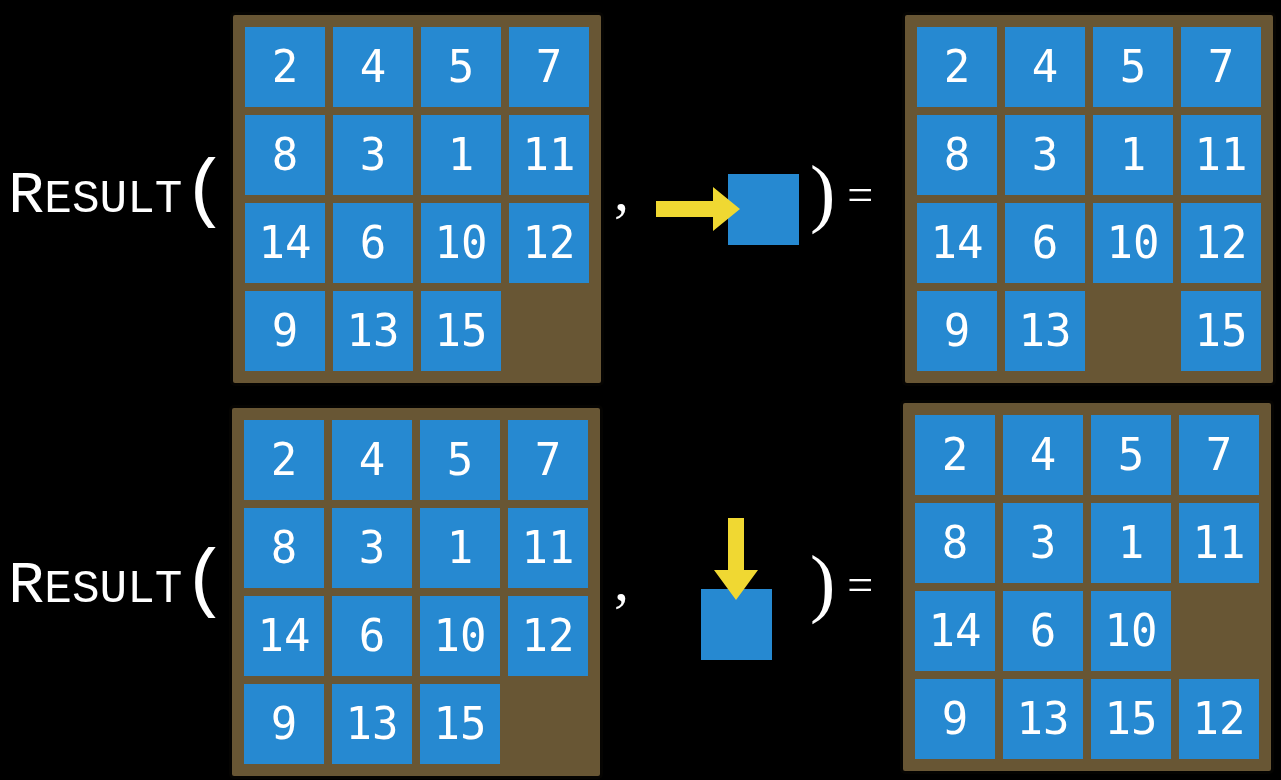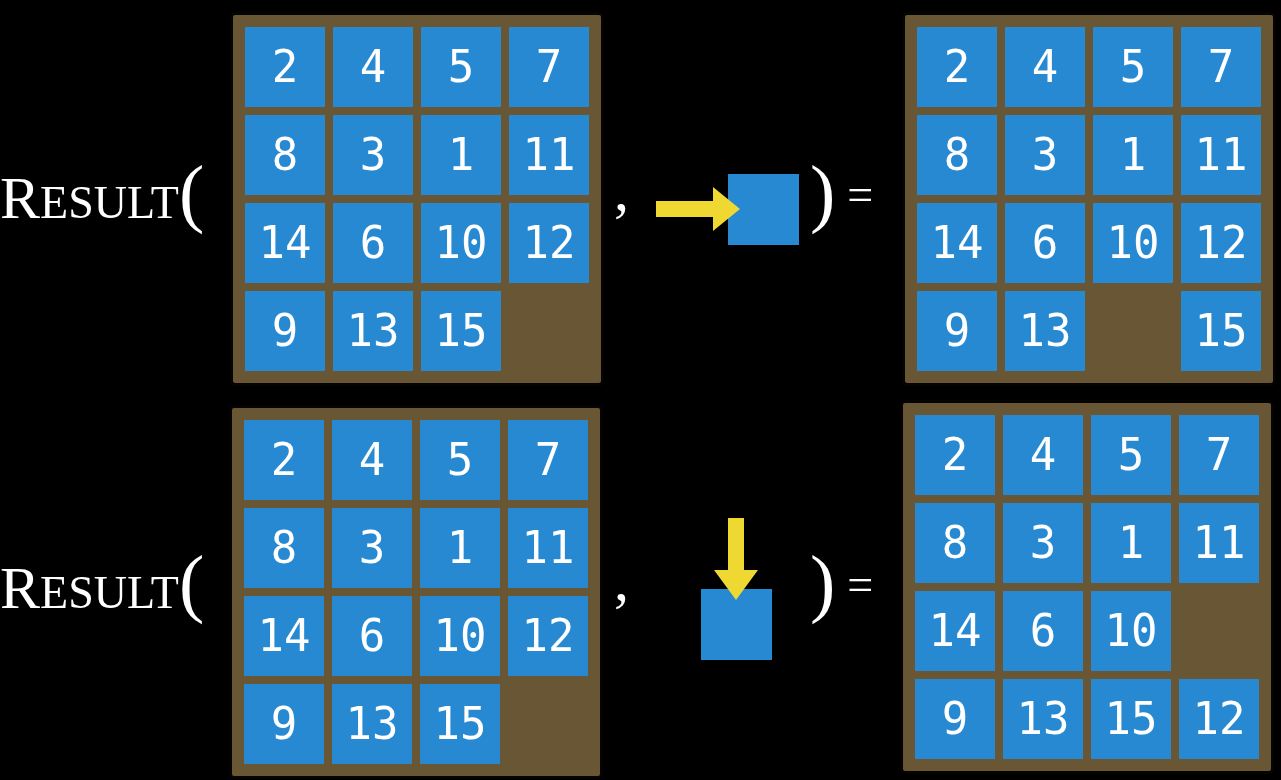--- a/index.html
+++ b/index.html
@@ -27,22 +27,22 @@
   .b4{left:903px;top:403px;}
   .tile{
     background:var(--blue);color:var(--text);
     display:flex;align-items:center;justify-content:center;
     font-family:"DejaVu Sans Mono","Liberation Mono",monospace;
     font-size:44px;line-height:1;
   }
   .tile.empty{background:transparent;}
   
   .func{
-    position:absolute;left:0;width:228px;text-align:left;
-    color:var(--text);white-space:nowrap;line-height:1;
+    position:absolute;left:0;width:228px;text-align:right;
+    color:var(--text);white-space:nowrap;line-height:1;font-family:Liberation Mono, monospace;
   }
   .f1{top:154px;}
   .f2{top:544px;}
   .fn-cap{font-size:60px;}
   .fn-sc{font-size:46px;}
   .fn-paren{font-size:76px;}
   
   .comma{
     position:absolute;color:var(--text);font-size:60px;line-height:1;
   }

